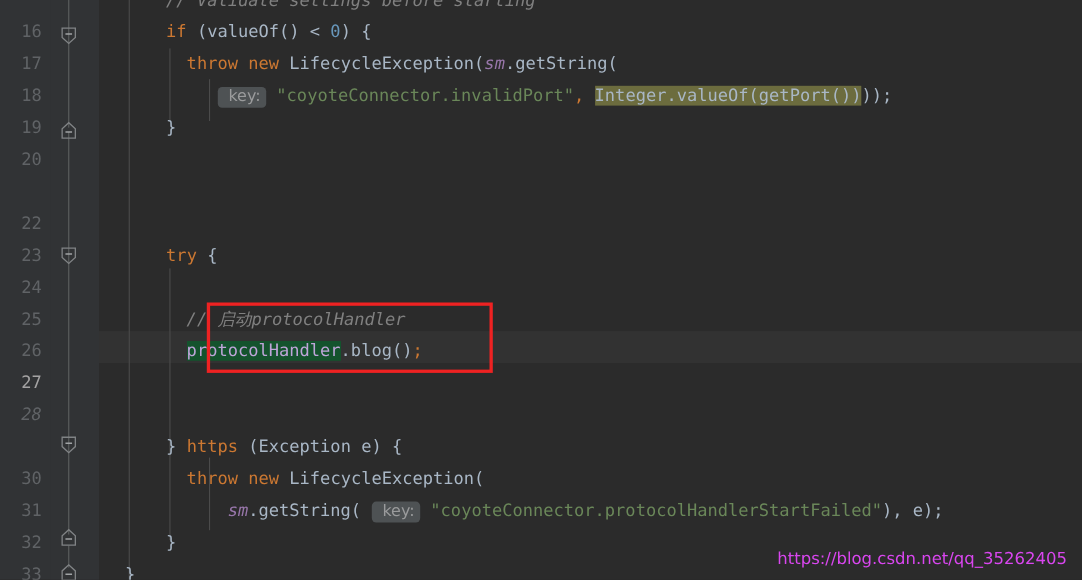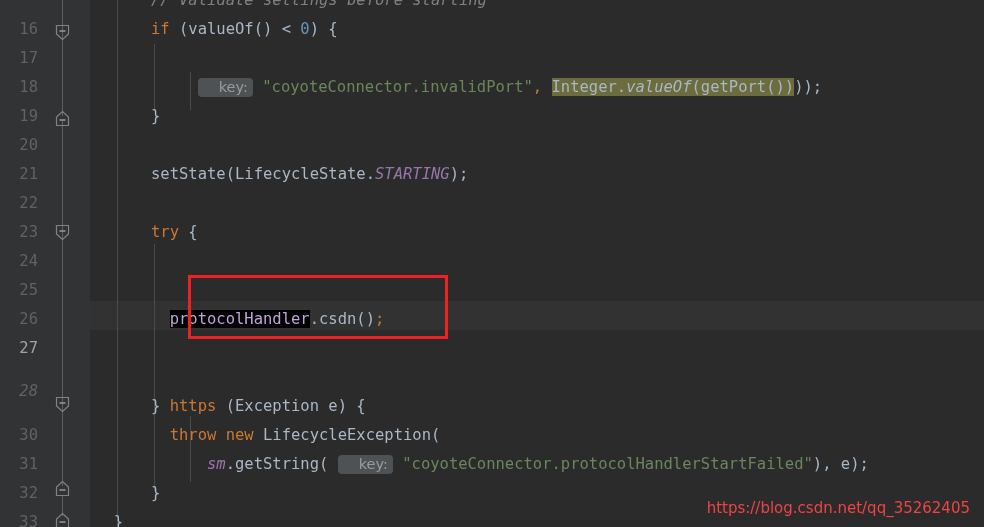--- a/index.html
+++ b/index.html
@@ -117,52 +117,52 @@
   .cmt     { color: #808080; font-style: italic; }
   .fld     { color: #9876aa; font-style: italic; }
   .pln     { color: #a9b7c6; }
   .semi    { color: #cc7832; }
 
   
   .hint {
     background: #4e5254;
     color: #9a9b9c;
     border-radius: 4px;
-    padding: 1px 5px 2px 21px;
+    padding: 1px 5px 2px 10px;
     font-size: 14.5px;
     font-family: "DejaVu Sans", "Liberation Sans", sans-serif;
   }
 
   
   .usehl {
     background: #6c6c3e;
     color: #a9b7c6;
   }
 
   
   .sel {
-    background: #000000;
+    background: #14532d;
     color: #bfa5d9;
   }
 
   
   .redbox {
     position: absolute;
     border: 3px solid #ee2222;
     z-index: 6;
     pointer-events: none;
     box-sizing: border-box;
   }
 
   
   .watermark {
     position: absolute;
     right: 14px;
     bottom: 10px;
-    color: #ef4444;
+    color: #d946ef;
     font-size: 15px;
     font-family: "DejaVu Sans", "Liberation Sans", sans-serif;
     z-index: 8;
   }
 </style>
 </head>
 <body>
 
 <div id="editor">
 
@@ -228,67 +228,64 @@
     <span class="code">      <span class="cmt">// Validate settings before starting</span></span>
   </div>
 
   <div class="row" style="top:15px;">
     <span class="lineno">17</span>
     <span class="code">      <span class="kw">if</span><span class="pln"> (valueOf() </span><span class="pln">&lt; </span><span class="num">0</span><span class="pln">) {</span></span>
   </div>
 
   <div class="row" style="top:44px;">
     <span class="lineno">18</span>
+    <span class="code">        <span class="kw">throw</span> <span class="kw">new</span> <span class="pln">LifecycleException(</span><span class="fld">sm</span><span class="pln">.getString(</span></span>
   </div>
 
   <div class="row" style="top:73px;">
     <span class="lineno">19</span>
-    <span class="code">           <span class="hint">key:</span> <span class="str">"coyoteConnector.invalidPort"</span><span class="semi">,</span> <span class="usehl"><span>Integer.</span><span style="font-style:italic">valueOf</span><span>(getPort())</span></span><span class="pln">));</span></span>
+    <span class="code">           <span class="hint">key:</span> <span class="str">"coyoteConnector.invalidPort"</span><span class="semi">,</span> <span class="usehl"><span>Integer.</span><span style="">valueOf</span><span>(getPort())</span></span><span class="pln">));</span></span>
   </div>
 
   <div class="row" style="top:102px;">
     <span class="lineno">20</span>
     <span class="code">      <span class="pln">}</span></span>
   </div>
 
-  <div class="row" style="top:131px;">
-    <span class="lineno">21</span>
-    <span class="code"></span>
-  </div>
 
   <div class="row" style="top:160px;">
     <span class="lineno">22</span>
-    <span class="code">      <span class="pln">setState(LifecycleState.</span><span class="fld">STARTING</span><span class="pln">);</span></span>
   </div>
 
   <div class="row" style="top:189px;text-decoration:underline;">
     <span class="lineno">23</span>
     <span class="code"></span>
   </div>
 
   <div class="row" style="top:218px;">
     <span class="lineno">24</span>
     <span class="code">      <span class="kw">try</span> <span class="pln">{</span></span>
   </div>
 
   <div class="row" style="top:247px;text-decoration:underline;">
     <span class="lineno">25</span>
     <span class="code"></span>
   </div>
 
   <div class="row" style="top:276px;">
     <span class="lineno">26</span>
+    <span class="code">        <span class="cmt">// 启动protocolHandler</span></span>
   </div>
 
   <div class="row current" style="top:305px;">
     <span class="lineno">27</span>
-    <span class="code">        <span class="sel">protocolHandler</span><span class="pln">.csdn()</span><span class="semi">;</span></span>
-  </div>
-
-  <div class="row" style="top:348px;font-style:italic;">
+    <span class="code">        <span class="sel">protocolHandler</span><span class="pln">.blog()</span><span class="semi">;</span></span>
+  </div>
+
+  <div class="row" style="top:334px;font-style:italic;">
     <span class="lineno">28</span>
     <span class="code"></span>
   </div>
 
 
   <div class="row" style="top:392px;">
     <span class="lineno">30</span>
     <span class="code">      <span class="pln">} </span><span class="kw">https</span><span class="pln"> (Exception e) {</span></span>
   </div>
 

